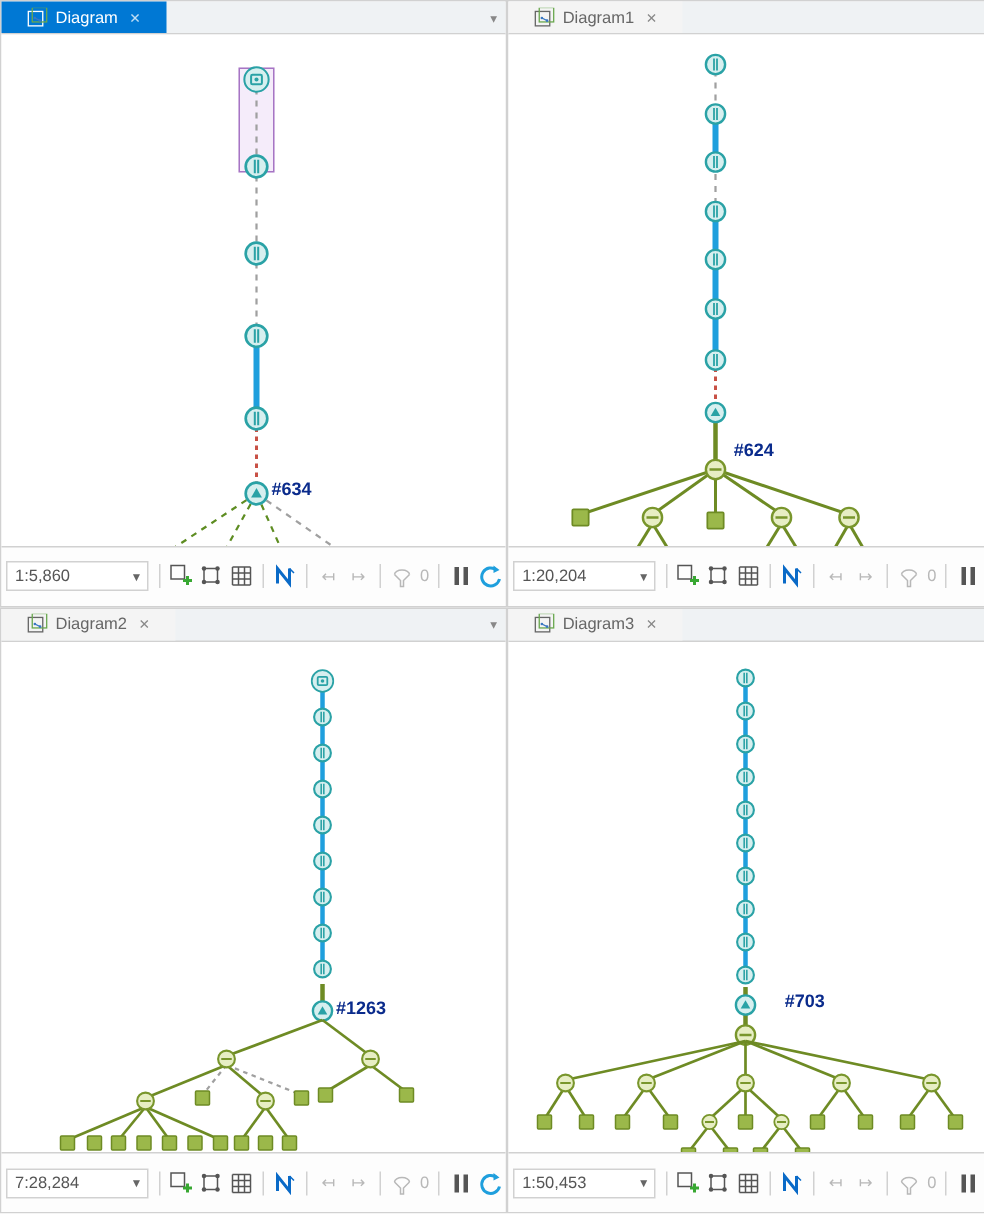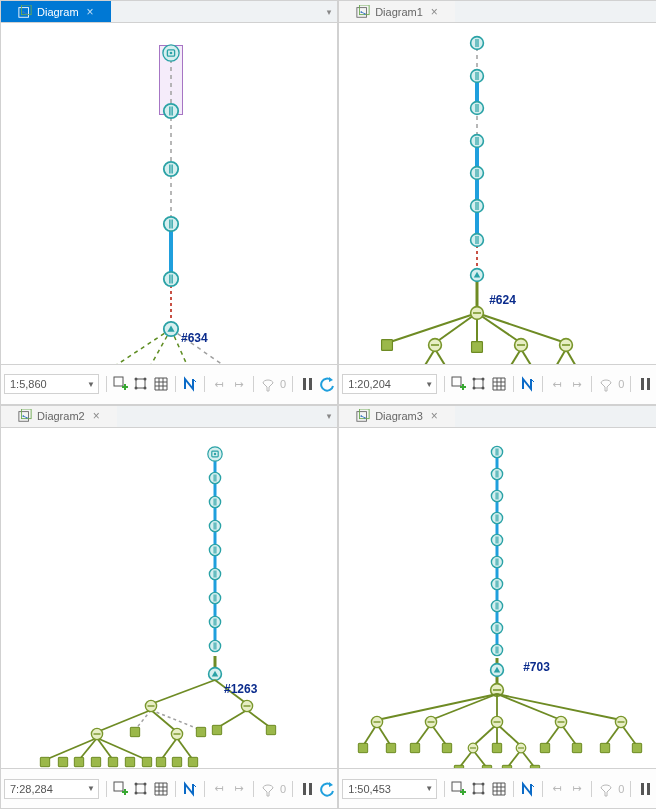--- a/index.html
+++ b/index.html
@@ -158,21 +158,21 @@
       <use href="#n-circ" x="170" y="88" width="18" height="18" transform="translate(-9 -9)"></use>
       <use href="#n-circ" x="170" y="146" width="18" height="18" transform="translate(-9 -9)"></use>
       <use href="#n-circ" x="170" y="201" width="18" height="18" transform="translate(-9 -9)"></use>
       <use href="#n-circ" x="170" y="256" width="18" height="18" transform="translate(-9 -9)"></use>
       <use href="#n-tri" x="170" y="306" width="18" height="18" transform="translate(-9 -9)"></use>
       <use href="#n-sq-teal" x="88" y="362" width="18" height="18" transform="translate(-9 -9)"></use>
       <use href="#n-sq" x="140" y="362" width="16" height="16" transform="translate(-8 -8)"></use>
       <use href="#n-sq" x="194" y="362" width="16" height="16" transform="translate(-8 -8)"></use>
       <use href="#n-sq-teal" x="248" y="362" width="18" height="18" transform="translate(-9 -9)"></use>
     </svg>
-    <div class="annot" style="left:180px;top:308px;">#634</div>
+    <div class="annot" style="left:180px;top:296px;">#634</div>
   </div>
 
   <div class="statusbar">
     <div class="scale-combo">
           <span>1:5,860</span>
           <span class="chev">▼</span>
         </div>
     <div class="vsep"></div>
     <div class="tool-btn">
           <svg width="16" height="16">
@@ -405,21 +405,21 @@
       <use href="#n-sq" x="62" y="334" width="12" height="12" transform="translate(-6 -6)"></use>
       <use href="#n-sq" x="78" y="334" width="12" height="12" transform="translate(-6 -6)"></use>
       <use href="#n-sq" x="95" y="334" width="12" height="12" transform="translate(-6 -6)"></use>
       <use href="#n-sq" x="112" y="334" width="12" height="12" transform="translate(-6 -6)"></use>
       <use href="#n-sq" x="129" y="334" width="12" height="12" transform="translate(-6 -6)"></use>
       <use href="#n-sq" x="146" y="334" width="12" height="12" transform="translate(-6 -6)"></use>
       <use href="#n-sq" x="160" y="334" width="12" height="12" transform="translate(-6 -6)"></use>
       <use href="#n-sq" x="176" y="334" width="12" height="12" transform="translate(-6 -6)"></use>
       <use href="#n-sq" x="192" y="334" width="12" height="12" transform="translate(-6 -6)"></use>
     </svg>
-    <div class="annot" style="left:223px;top:254px;">#1263</div>
+    <div class="annot" style="left:223px;top:237px;">#1263</div>
   </div>
 
   <div class="statusbar">
     <div class="scale-combo">
           <span>7:28,284</span>
           <span class="chev">▼</span>
         </div>
     <div class="vsep"></div>
     <div class="tool-btn">
           <svg width="16" height="16">

